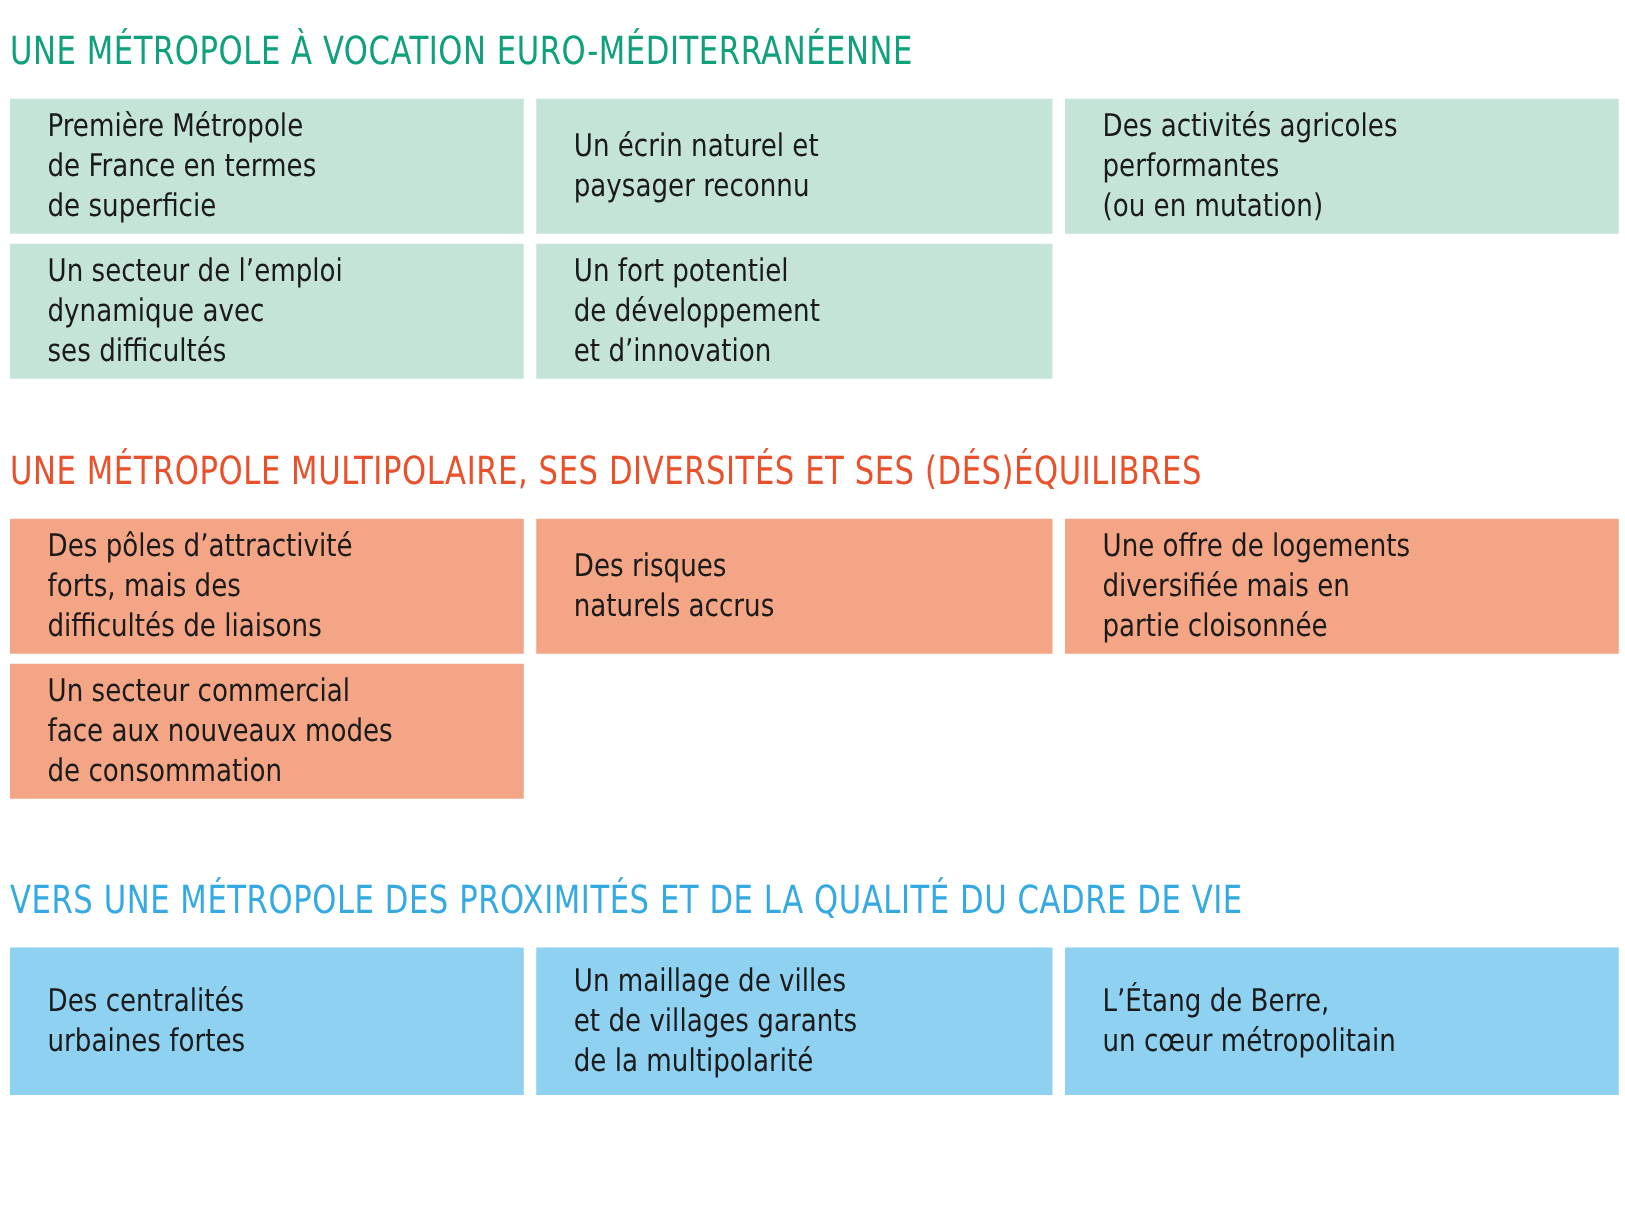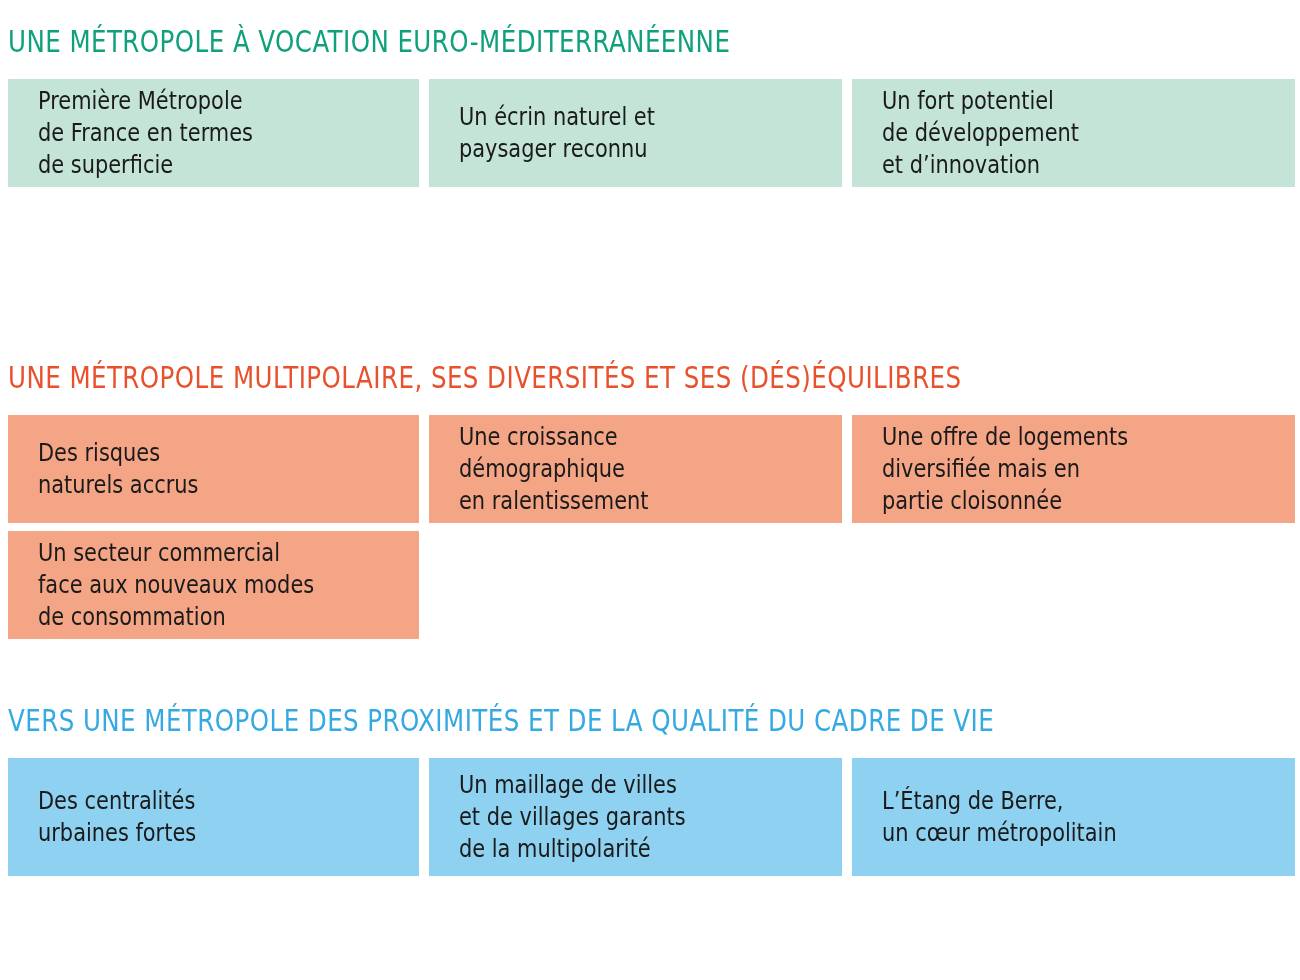--- a/index.html
+++ b/index.html
@@ -92,41 +92,51 @@
       <div class="card">
         <span class="card-text">Première Métropole
 de France en termes
 de superficie</span>
       </div>
       <div class="card">
         <span class="card-text">Un écrin naturel et
 paysager reconnu</span>
       </div>
       <div class="card">
+        <span class="card-text">Des activités agricoles
+performantes
+(ou en mutation)</span>
+      </div>
+      <div class="card">
+        <span class="card-text">Un secteur de l’emploi
+dynamique avec
+ses difficultés</span>
+      </div>
+      <div class="card">
         <span class="card-text">Un fort potentiel
 de développement
 et d’innovation</span>
       </div>
       <div class="card empty">
         <span class="card-text"></span>
       </div>
     </div>
   </section>
 
   <section class="section" id="section-orange">
     <h2 class="section-heading">UNE MÉTROPOLE MULTIPOLAIRE, SES DIVERSITÉS ET SES (DÉS)ÉQUILIBRES</h2>
     <div class="card-grid">
       <div class="card">
+        <span class="card-text">Des pôles d’attractivité
+forts, mais des
+difficultés de liaisons</span>
+      </div>
+      <div class="card">
         <span class="card-text">Des risques
 naturels accrus</span>
-      </div>
-      <div class="card">
-        <span class="card-text">Une croissance
-démographique
-en ralentissement</span>
       </div>
       <div class="card">
         <span class="card-text">Une offre de logements
 diversifiée mais en
 partie cloisonnée</span>
       </div>
       <div class="card">
         <span class="card-text">Un secteur commercial
 face aux nouveaux modes
 de consommation</span>

